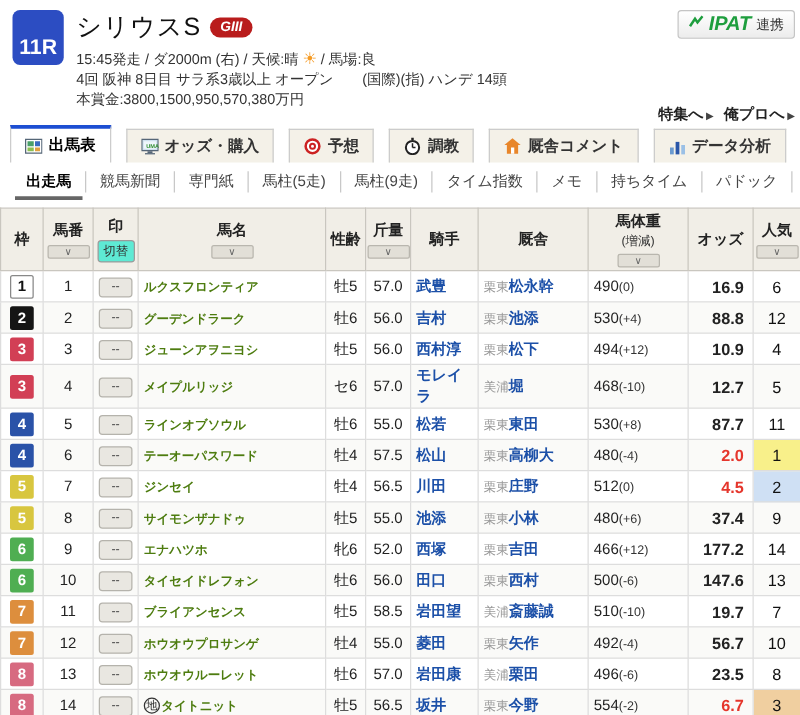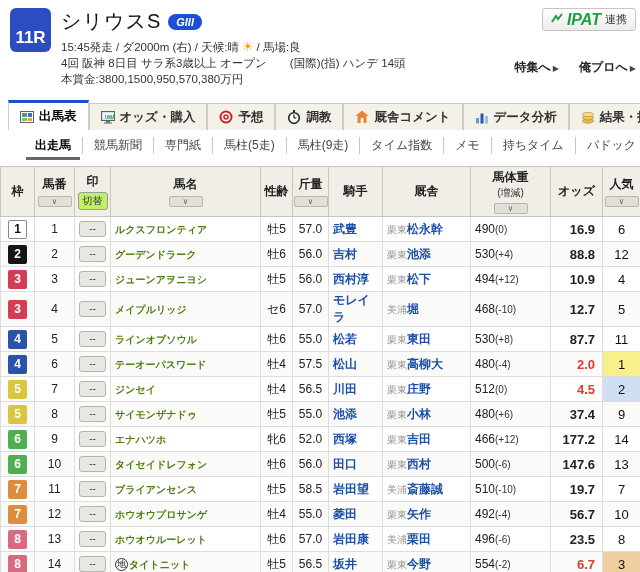--- a/index.html
+++ b/index.html
@@ -6,60 +6,60 @@
   body{width:640px;height:572px;overflow:hidden;background:#fff;color:#222;
        font-family:"Liberation Sans","DejaVu Sans",sans-serif;position:relative}
 
   
   .race-header{position:relative;height:100px;padding:8px 0 0 10px}
   .race-left{display:flex;gap:10px}
   .race-no{width:41px;height:44px;background:#2c4dc2;border-radius:6px;color:#fff;
            font-weight:bold;font-size:17px;display:flex;align-items:flex-end;justify-content:center;padding-bottom:4px}
   .title-line{display:flex;align-items:center;gap:7px}
   .race-title{font-size:20px;font-weight:normal;color:#111;letter-spacing:1px}
-  .grade-badge{background:#1d4ed8;color:#fff;font-weight:bold;font-style:italic;
+  .grade-badge{background:#b91c1c;color:#fff;font-weight:bold;font-style:italic;
                font-size:11px;padding:2px 8px;border-radius:10px}
   .race-infos{font-size:11.5px;color:#333;line-height:15px;margin-top:4px}
   .race-infos div{margin-top:1px}
   .sun-icon{color:#f59a23;font-size:13px;margin:0 3px}
   .race-right{position:absolute;top:8px;right:4px;text-align:right}
   .hdr-buttons{display:flex;gap:5px;justify-content:flex-end}
   .hdr-btn{display:inline-flex;align-items:center;gap:4px;height:23px;padding:0 8px;
            font-size:11px;color:#333;background:linear-gradient(#fff,#ececec);
            border:1px solid #c5c5c5;border-radius:3px;cursor:pointer}
   .ipat-brand{color:#1e9e3e;font-weight:bold;font-style:italic;font-size:16px}
-  .hdr-links{margin-top:28px;display:flex;gap:20px;justify-content:flex-start;padding-right:0}
+  .hdr-links{margin-top:52px;display:flex;gap:8px;justify-content:flex-start;padding-right:0}
   .hdr-link{font-size:12px;font-weight:bold;color:#222;text-decoration:none;white-space:nowrap}
   .hdr-link .arr{font-size:8px;color:#444;margin-left:2px}
 
   
-  .tabs{display:flex;align-items:flex-end;height:30px;padding-left:8px;gap:0;white-space:nowrap}
+  .tabs{display:flex;align-items:flex-end;height:30px;padding-left:8px;gap:12px;white-space:nowrap}
   .tab{display:inline-flex;align-items:center;gap:5px;height:27px;padding:0 11px;
        background:#f4f1e8;border:1px solid #ccc;border-bottom:none;font-size:12.5px;
        font-weight:bold;color:#333;cursor:pointer}
   .tab.active{background:#fff;border-top:3px solid #1d4ed2;color:#000;height:30px}
   .tab .ticon{display:inline-flex}
   
-  .subtabs{display:flex;align-items:center;height:26px;padding-left:24px;font-size:12px;color:#444;margin-top:2px}
+  .subtabs{display:flex;align-items:center;height:26px;padding-left:10px;font-size:12px;color:#444;margin-top:2px}
   .subtab{padding:0 11px;cursor:pointer;position:relative;white-space:nowrap}
   .subtab + .subtab{border-left:1px solid #c8c8c8}
   .subtab.active{font-weight:bold;color:#000}
   .subtab.active::after{content:"";position:absolute;left:2px;right:2px;bottom:-6px;height:3px;background:#666}
 
   
   table{border-collapse:collapse;table-layout:fixed;width:640px;margin-top:8px;border:1px solid #c6c6c6}
   col.c-waku{width:34px}col.c-num{width:40px}col.c-mark{width:36px}col.c-name{width:150px}
   col.c-sexage{width:32px}col.c-weight{width:36px}col.c-jockey{width:54px}col.c-stable{width:88px}
   col.c-hweight{width:80px}col.c-odds{width:52px}col.c-pop{width:38px}
   thead th{background:#f1eee7;border:1px solid #c9c6bf;font-size:12px;color:#222;
            font-weight:bold;height:46px;vertical-align:middle;padding:2px 0}
   thead .sub{font-size:10px;font-weight:normal;color:#333}
   .sort-btn{display:block;margin:3px auto 0;width:34px;height:11px;line-height:9px;
             background:#e2dfd7;border:1px solid #b9b6ae;border-radius:2px;font-size:8px;color:#666;cursor:pointer}
-  .toggle-btn{display:block;margin:2px auto 0;padding:1px 4px;background:#bef264;border:1px solid #9b9b9b;
+  .toggle-btn{display:block;margin:2px auto 0;padding:1px 4px;background:#5eead4;border:1px solid #9b9b9b;
               border-radius:3px;font-size:10px;color:#333;cursor:pointer}
   tbody td{border:1px solid #ddd;height:25px;font-size:12px;vertical-align:middle;padding:0 4px;background:#fff}
   tbody tr:nth-child(even) td{background:#fafaf8}
   td.c-waku,td.c-num,td.c-mark,td.c-sexage,td.c-weight,td.c-pop{text-align:center}
   .waku-box{display:inline-block;width:19px;height:19px;line-height:19px;border-radius:2px;
             font-weight:bold;font-size:12px;color:#fff;text-align:center}
   .w1{background:#fff;color:#111;border:1px solid #888;line-height:17px}
   .w2{background:#151515}.w3{background:#d23f55}.w4{background:#2a52a8}
   .w5{background:#d8c63f}.w6{background:#4fae52}.w7{background:#dd8e3d}.w8{background:#d76a80}
   .mark-btn{width:27px;height:16px;background:#e9e7e1;border:1px solid #b5b3ac;border-radius:3px;

